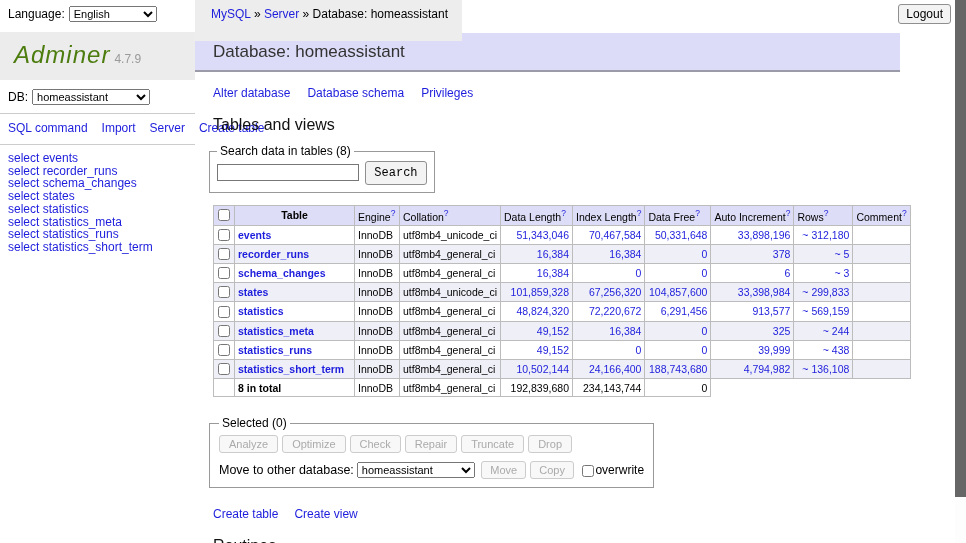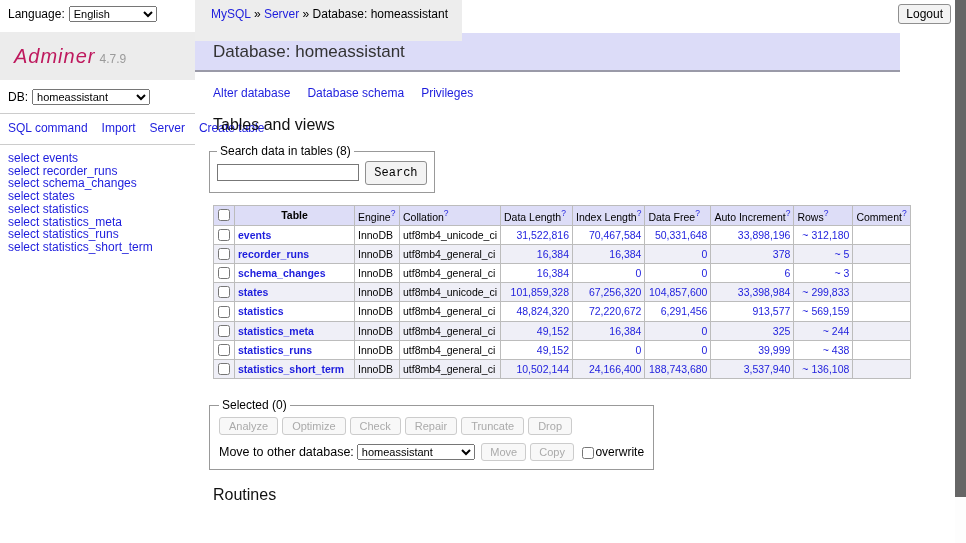--- a/index.html
+++ b/index.html
@@ -16,21 +16,21 @@
     background:#f3f3f3; border:1px solid #8f8f8f; border-radius:3px;
     padding:2px 8px; color:#000;
   }
   button:disabled { color:#aaa; border-color:#ccc; background:#f8f8f8; }
 
   
   .sidebar { position:absolute; left:0; top:0; width:195px; }
   .lang-row { margin:6px 0 0 8px; }
   .lang-row select { width:88px; margin-left:4px; }
   .brandbar { margin:10px 0 0 0; background:#ececec; padding:9px 0 11px 14px; font-weight:normal; }
-  .brand { font-style:italic; font-size:20px; color:#be185d; letter-spacing:1px; }
+  .brand { font-style:italic; font-size:24px; color:#4d7c0f; letter-spacing:1px; }
   .version { font-size:12px; color:#9a9a9a; margin-left:4px; }
   .db-row { margin:9px 0 0 8px; }
   .db-row select { width:118px; margin-left:4px; }
   .sidebar-links { margin:8px 0 0 0; padding:7px 8px 8px 8px; border-top:1px solid #ccc; border-bottom:1px solid #ccc; line-height:15px; width:195px; }
   .sidebar-links a { margin-right:14px; white-space:nowrap; }
   .tables-list { margin:7px 0 0 0; padding:0 8px; }
   .tables-list a { display:block; line-height:12.7px; white-space:nowrap; }
 
   
   .main { position:absolute; left:195px; top:0; width:760px; }
@@ -151,21 +151,21 @@
           <th>Rows<sup class="help">?</sup></th>
           <th>Comment<sup class="help">?</sup></th>
         </tr>
       </thead>
     <tbody id="tbl-body">
         <tr>
           <td class="checkcol"><input type="checkbox" style=""></td>
           <td><a class="name-link">events</a></td>
           <td>InnoDB</td>
           <td>utf8mb4_unicode_ci</td>
-          <td class="num"><a class="num-link">31,522,816</a></td>
+          <td class="num"><a class="num-link">51,343,046</a></td>
           <td class="num"><a class="num-link">70,467,584</a></td>
           <td class="num"><a class="num-link">50,331,648</a></td>
           <td class="num"><a class="num-link">33,898,196</a></td>
           <td class="num"><a class="num-link">~ 312,180</a></td>
           <td></td>
         </tr>
         <tr class="alt">
           <td class="checkcol"><input type="checkbox" style=""></td>
           <td><a class="name-link">recorder_runs</a></td>
           <td>InnoDB</td>
@@ -238,39 +238,52 @@
           <td></td>
         </tr>
         <tr class="alt">
           <td class="checkcol"><input type="checkbox" style=""></td>
           <td><a class="name-link">statistics_short_term</a></td>
           <td>InnoDB</td>
           <td>utf8mb4_general_ci</td>
           <td class="num"><a class="num-link">10,502,144</a></td>
           <td class="num"><a class="num-link">24,166,400</a></td>
           <td class="num"><a class="num-link">188,743,680</a></td>
-          <td class="num"><a class="num-link">3,537,940</a></td>
+          <td class="num"><a class="num-link">4,794,982</a></td>
           <td class="num"><a class="num-link">~ 136,108</a></td>
           <td></td>
+        </tr>
+        <tr class="total">
+          <td class="checkcol"></td>
+          <td class="bold">8 in total</td>
+          <td>InnoDB</td>
+          <td>utf8mb4_general_ci</td>
+          <td class="num">192,839,680</td>
+          <td class="num">234,143,744</td>
+          <td class="num">0</td>
+          <td class="ghost"></td>
+          <td class="ghost"></td>
+          <td class="ghost"></td>
         </tr>
       </tbody>
   </table>
 
   <div>
     <fieldset class="selected-fs">
       <legend>Selected (0)</legend>
       <div id="selected-actions"><button class="act-btn" disabled="">Analyze</button><button class="act-btn" disabled="">Optimize</button><button class="act-btn" disabled="">Check</button><button class="act-btn" disabled="">Repair</button><button class="act-btn" disabled="">Truncate</button><button class="act-btn" disabled="">Drop</button></div>
       <div class="move-row">
         <span>Move to other database:</span><select id="move-select"><option>homeassistant</option></select>
         <button disabled="">Move</button><button disabled="">Copy</button>
         <label><input type="checkbox" style=""><span>overwrite</span></label>
       </div>
     </fieldset>
   </div>
 
+  <p class="create-links" id="create-links"><a>Create table</a><a>Create view</a></p>
 
   <h3>Routines</h3>
 
 </div>
 
 <div class="scrollbar">
   <div class="thumb"></div>
 </div>
 
 </body></html>

